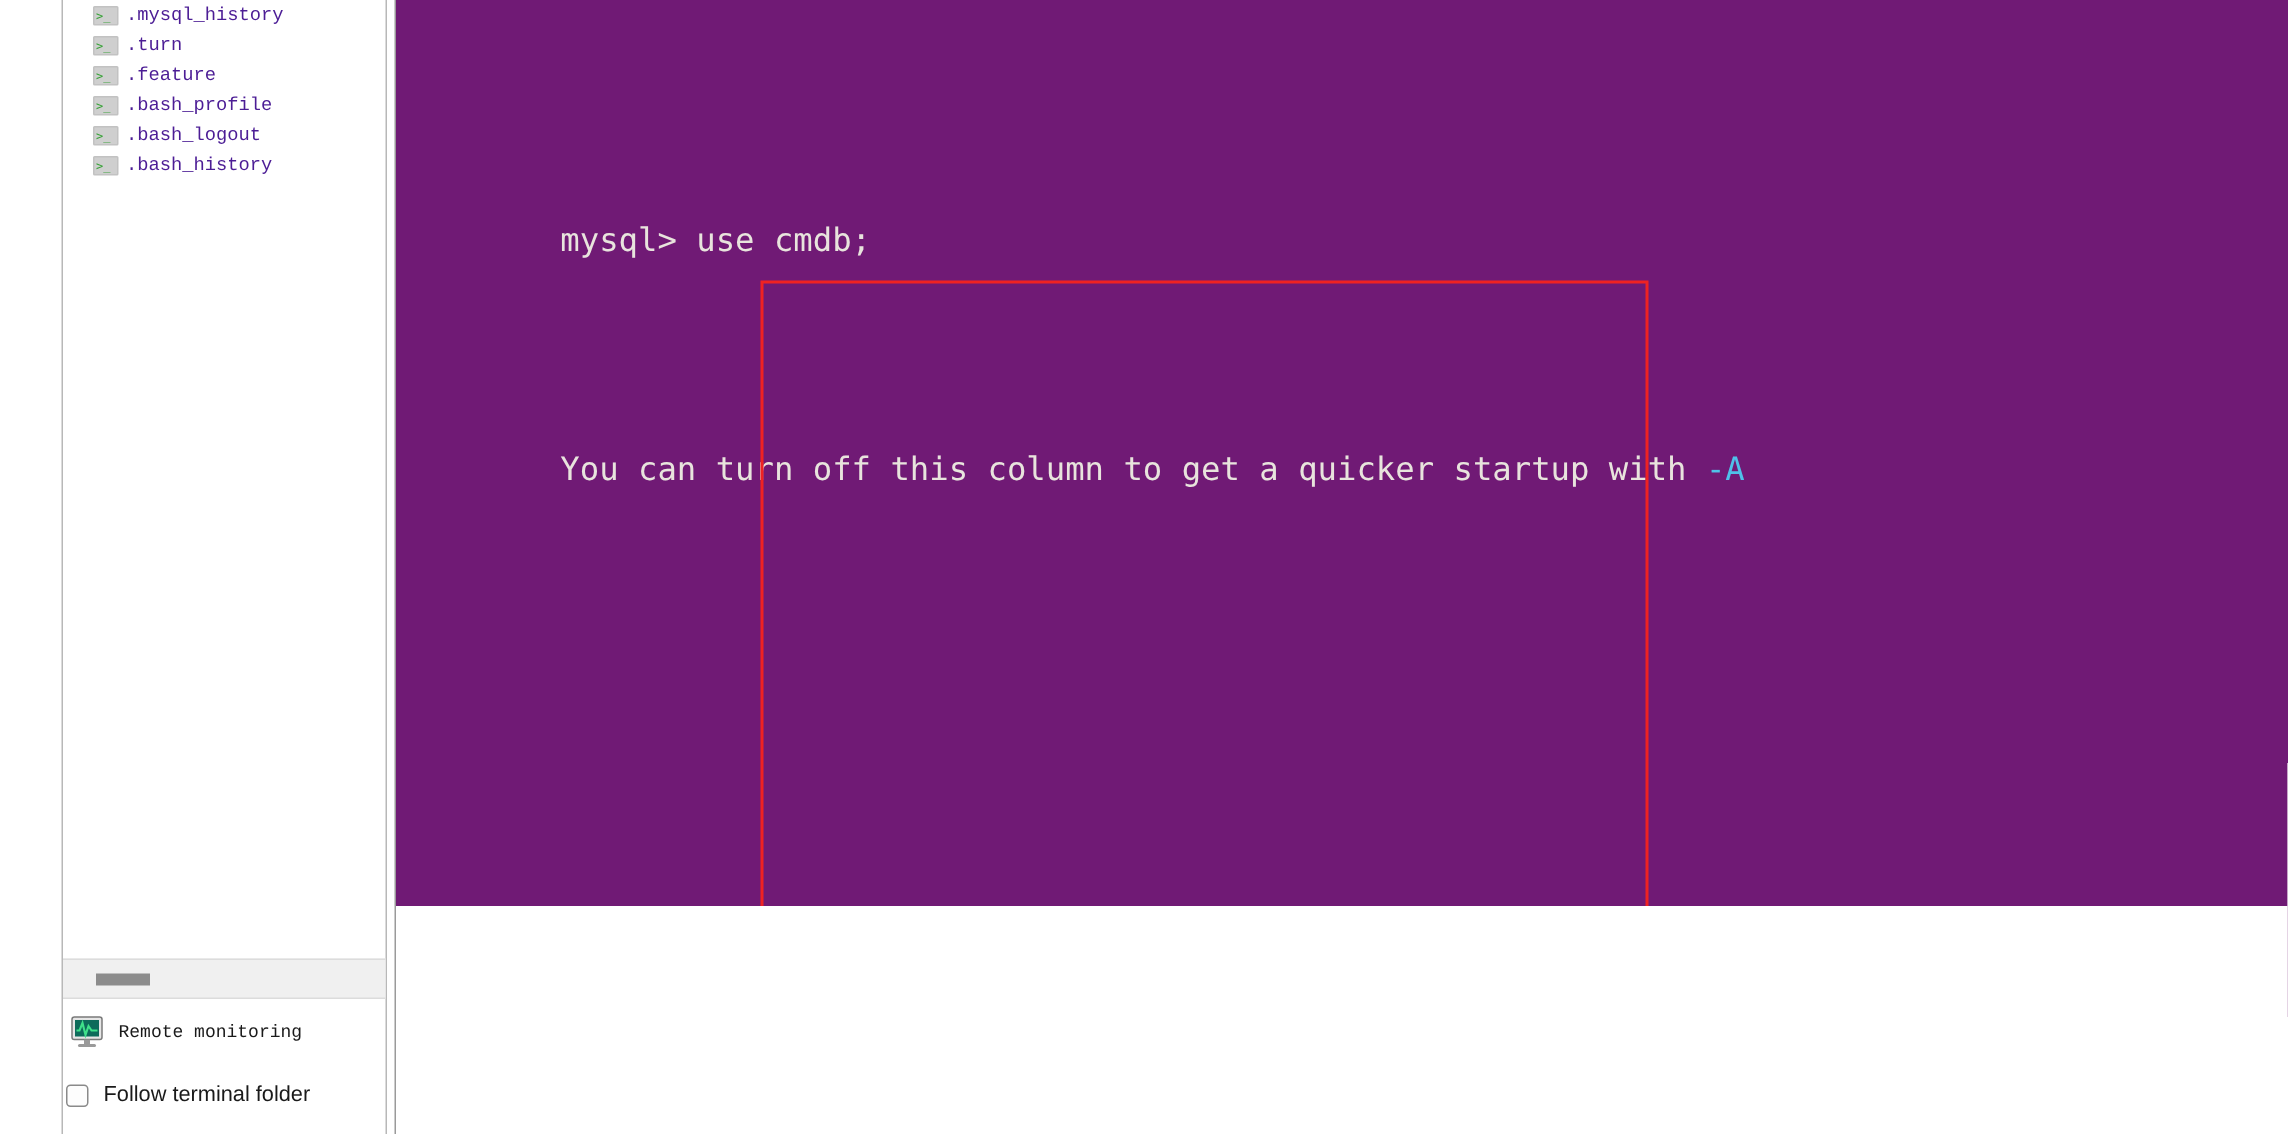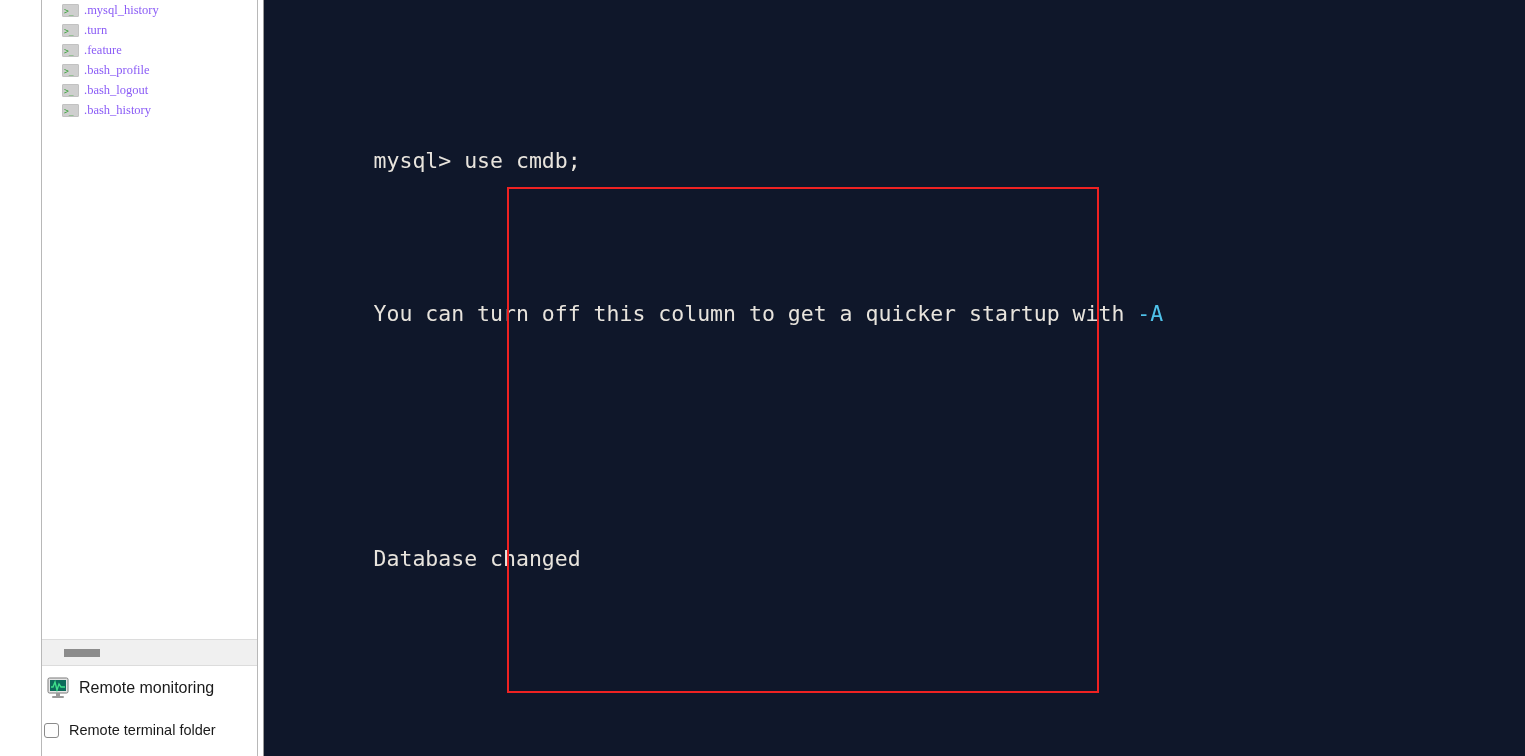--- a/index.html
+++ b/index.html
@@ -65,23 +65,23 @@
     border: 1px solid #c2c2c2;
     box-sizing: border-box;
     margin-right: 5px;
     position: relative;
     flex: 0 0 17px;
     border-radius: 1px;
   }
   .file-icon svg { display:block; }
 
   .file-name {
-    font-family: Liberation Serif, serif;
+    font-family: Liberation Mono, monospace;
     font-size: 12.5px;
-    color: #8b5cf6;
+    color: #4c1d95;
     white-space: nowrap;
     line-height: 13px;
   }
 
   
   .section-band {
     height: 27px;
     background: #f0f0f0;
     border-top: 1px solid #dcdcdc;
     border-bottom: 1px solid #dcdcdc;
@@ -107,22 +107,22 @@
 
   .monitor-icon {
     width: 26px;
     height: 22px;
     margin-right: 8px;
     flex: 0 0 26px;
     display: block;
   }
 
   .remote-label {
-    font-family: Liberation Sans, sans-serif;
-    font-size: 16px;
+    font-family: Liberation Mono, monospace;
+    font-size: 12px;
     color: #1a1a1a;
     white-space: nowrap;
   }
 
   .follow-row {
     height: 40px;
     display: flex;
     align-items: center;
     padding-left: 2px;
     padding-bottom: 6px;
@@ -152,22 +152,22 @@
     flex: 0 0 6px;
     height: 756px;
     background: #ffffff;
     border-right: 1px solid #9a9a9a;
     box-sizing: border-box;
   }
 
   
   .terminal {
     flex: 1 1 auto;
-    height: 756px;
-    background: #0f172a;
+    height: 604px;
+    background: #701a75;
     position: relative;
     overflow: hidden;
   }
 
   .term-inner {
     position: absolute;
     left: 6px;
     top: 24px;
     right: 0;
     bottom: 0;
@@ -276,44 +276,41 @@
           <polyline points="6,10 8,10 10,5 12,13 14,7 16,10 20,10" fill="none" stroke="#3fe08a" stroke-width="1.4"></polyline>
           <rect x="11" y="16" width="4" height="3" fill="#9a9a9a"></rect>
           <rect x="7" y="19" width="12" height="2" rx="1" fill="#9a9a9a"></rect>
         </svg>
       </span>
       <span class="remote-label">Remote monitoring</span>
     </div>
 
     <div class="follow-row">
       <span class="checkbox"></span>
-      <span class="follow-label">Remote terminal folder</span>
+      <span class="follow-label">Follow terminal folder</span>
     </div>
 
   </div>
 
   <div class="split-strip"></div>
 
   <div class="terminal">
     <div class="term-inner">
 
       <div class="term-line">
         <span>mysql&gt; </span><span>use cmdb;</span>
       </div>
 
 
       <div class="term-line">
         <span>You can turn off this column to get a quicker startup with </span><span class="tok-cyan">-A</span>
       </div>
 
       <div class="term-line blank">&nbsp;</div>
 
-      <div class="term-line">
-        <span>Database changed</span>
-      </div>
 
       <div class="term-line">
         
       </div>
 
       
       
       
 
       

